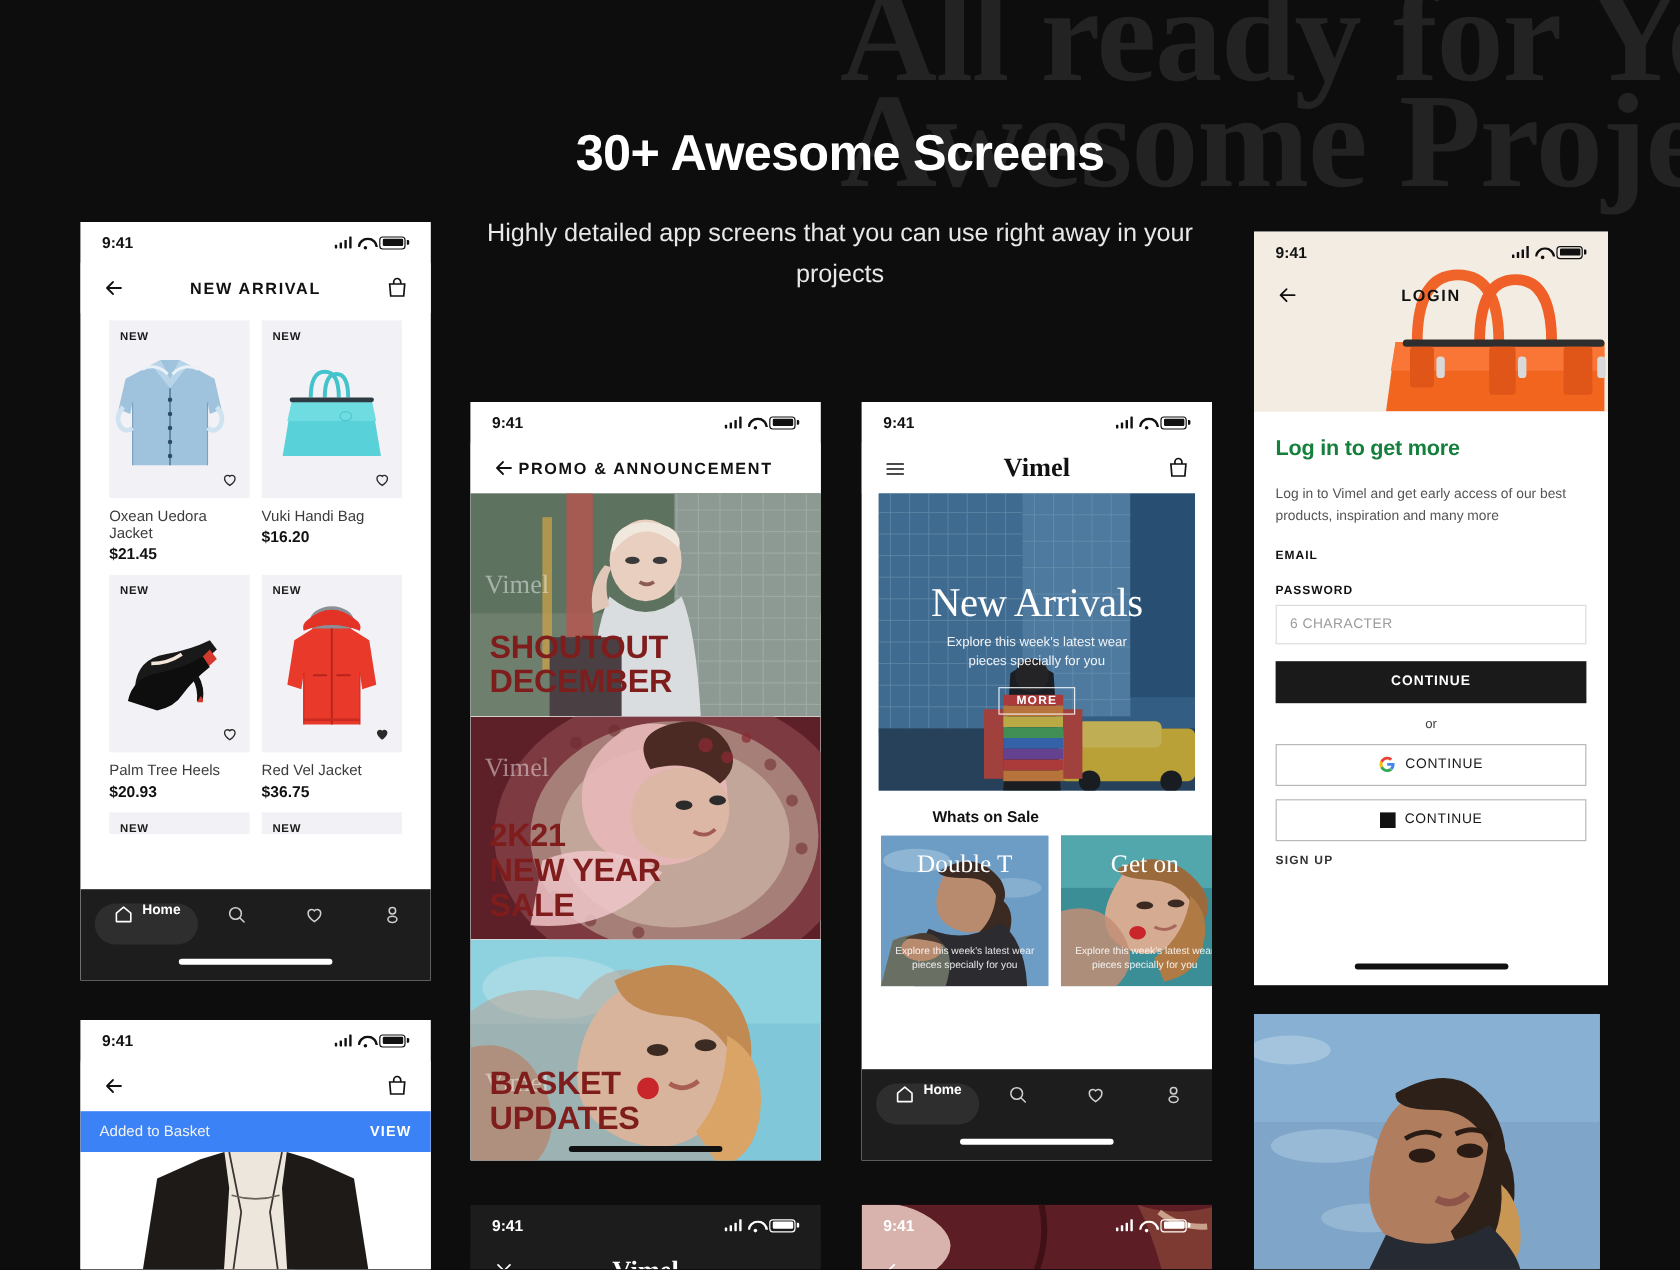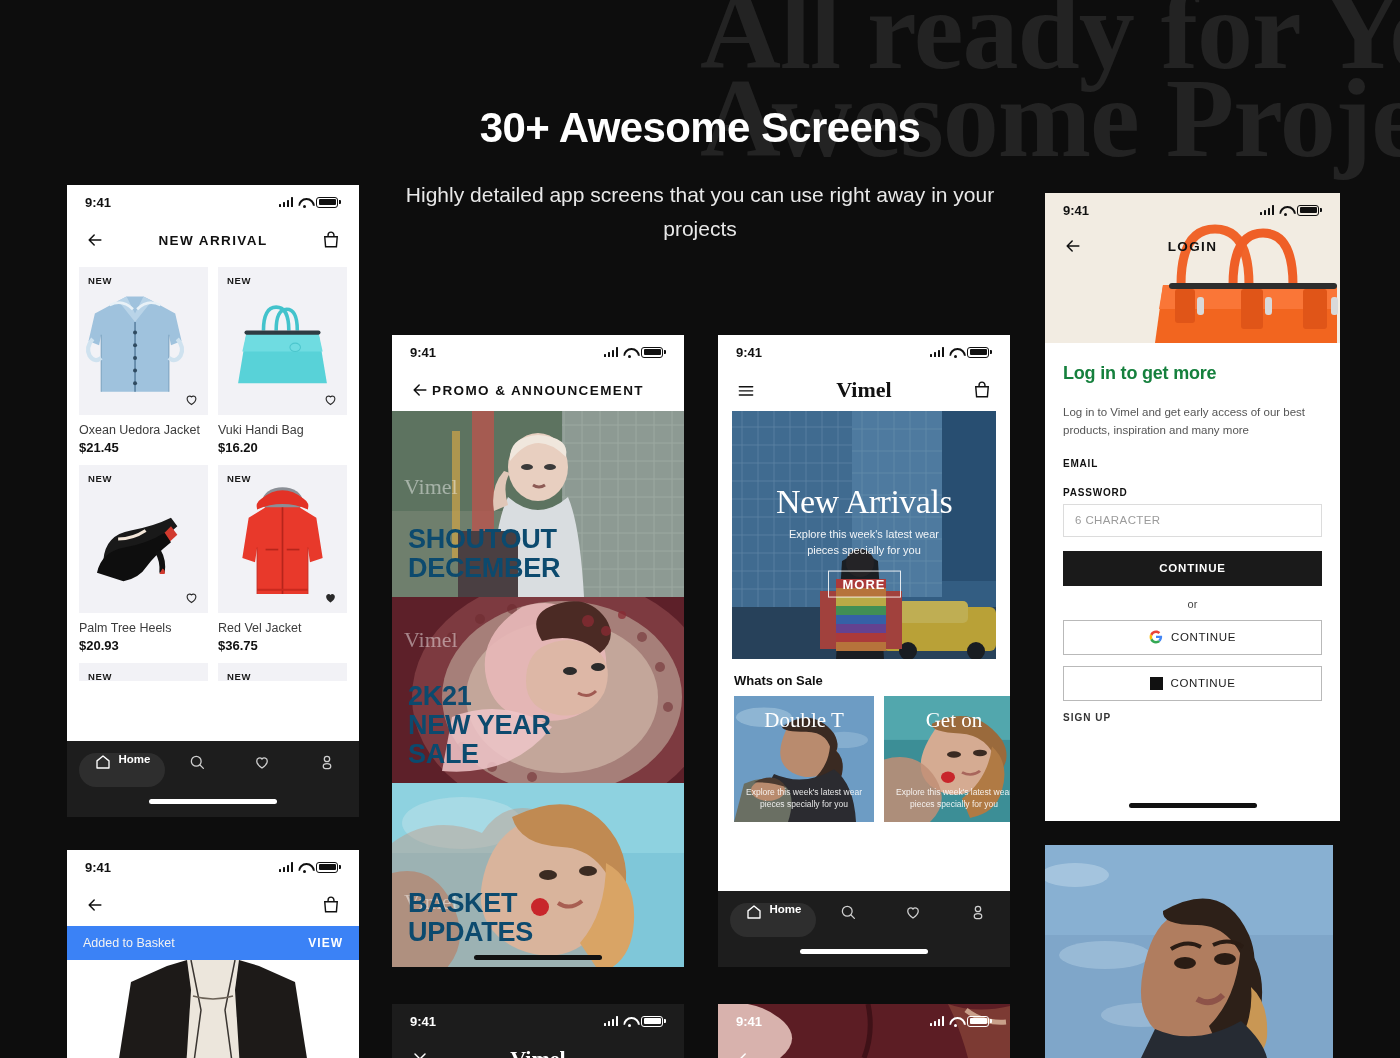--- a/index.html
+++ b/index.html
@@ -72,21 +72,21 @@
   .navbar {
     display:flex; align-items:center; justify-content:space-between;
     height: 42px; padding: 0 18px; background: #fff;
   }
   .nav-center { flex: 1; text-align: center; font-size: 13.5px; font-weight: 800; letter-spacing: 1.4px; color: #111; }
   .nav-center.serif { font-family: "Liberation Serif", serif; font-size: 22px; letter-spacing: 0; font-weight: 700; }
   .ic { width: 20px; height: 20px; display:inline-block; color:#111; }
   .ic svg { width:100%; height:100%; display:block; }
 
   
-  .grid { display:grid; grid-template-columns: 1fr 1fr; gap: 10px 10px; padding: 0 12px; }
+  .grid { display:grid; grid-template-columns: 1fr 1fr; gap: 10px 10px; padding: 0 24px; }
   .card { }
   .thumb {
     position: relative; background: #f2f2f6; height: 148px;
     display:flex; align-items:center; justify-content:center; overflow:hidden;
   }
   .badge-new {
     position:absolute; left:9px; top:8px; font-size:9.5px; font-weight:800; letter-spacing:.6px; color:#1a1a1a;
   }
   .heart { position:absolute; right:9px; bottom:8px; width:15px; height:15px; color:#2a2a2a;}
   .p-name { margin-top:8px; font-size:12.5px; color:#3c3c3c; }
@@ -108,35 +108,35 @@
   }
   .homebar.dark { background:#111; }
 
   
   .promo { position:relative; overflow:hidden; }
   .promo .wm {
     position:absolute; left:12px; top:34%; font-family:"Liberation Serif",serif;
     font-size:22px; color:rgba(255,255,255,.45);
   }
   .promo .ptxt {
-    position:absolute; left:16px; bottom:14px; color:#0c4a6e;
+    position:absolute; left:16px; bottom:14px; color:#7f1d1d;
     font-size:27px; font-weight:800; line-height:1.08; letter-spacing:-.3px;
   }
 
   
   .hero { position:relative; height:248px; margin:0 14px; overflow:hidden; }
   .hero .overlay { position:absolute; inset:0; background:rgba(20,35,60,.22); }
   .hero-txt { position:absolute; left:0; right:0; top:52%; transform:translateY(-50%); text-align:center; color:#fff; }
   .hero-txt h2 { font-family:"Liberation Serif",serif; font-size:34px; font-weight:400; letter-spacing:-.5px; }
   .hero-txt p { margin-top:6px; font-size:11px; line-height:1.45; opacity:.92; padding:0 40px; }
   .more-btn {
     display:inline-block; margin-top:12px; border:1px solid rgba(255,255,255,.85);
-    padding:5px 14px; font-size:13px; font-weight:700; letter-spacing:1px; color:#fff;
-  }
-  .sec-title { padding:14px 16px 8px; font-size:13px; font-weight:700; color:#111; }
+    padding:5px 14px; font-size:10px; font-weight:700; letter-spacing:1px; color:#fff;
+  }
+  .sec-title { padding:14px 16px 8px; font-size:13px; font-weight:700; color:#111;margin-left:43px; }
   .sale-row { display:flex; gap:10px; padding:0 0 0 16px; }
   .sale-card { position:relative; width:140px; height:126px; flex:0 0 auto; overflow:hidden; }
   .sale-card h3 { position:absolute; left:0; right:0; top:12px; text-align:center;
     font-family:"Liberation Serif",serif; font-size:21px; color:#fff; font-weight:400; }
   .sale-card p { position:absolute; left:8px; right:8px; bottom:12px; text-align:center;
     font-size:8.5px; color:rgba(255,255,255,.88); line-height:1.35; }
 
   
   .login-img { height:150px; background:#f2ece2; position:relative; overflow:hidden; }
   .login-nav { position:absolute; left:0; right:0; top:34px; display:flex; align-items:center; padding:0 18px; height:38px; z-index:3;}

